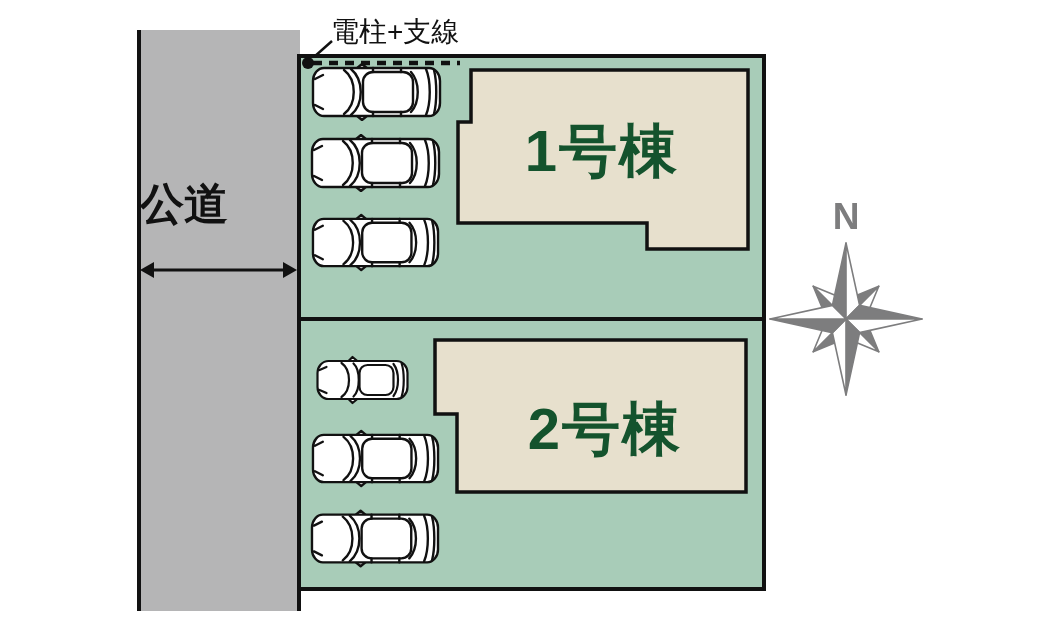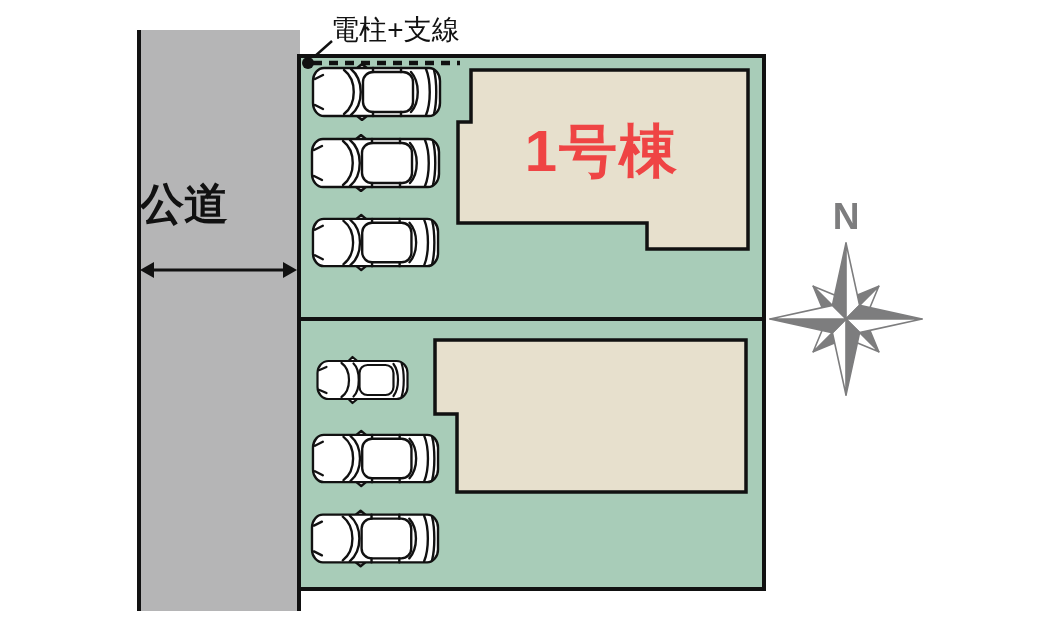--- a/index.html
+++ b/index.html
@@ -19,26 +19,26 @@
   }
   
   .lot{
     background:#a8ccb8;border:4px solid #111111;box-sizing:border-box;
   }
   .lot1{left:297px;top:54px;width:469px;height:267px;}
   .lot2{left:297px;top:317px;width:469px;height:274px;}
   
   .bldg-label{
     width:280px;text-align:center;font-size:58px;font-weight:700;
-    color:#ef4444;line-height:1;letter-spacing:2px;
+    color:#14532d;line-height:1;letter-spacing:2px;
   }
   .bldg1-label{left:462px;top:122px;}
   .bldg2-label{left:465px;top:400px;}
   
-  .pole-label{left:331px;top:16px;font-size:28px;line-height:32px;color:#111111;font-weight:500;font-family:Liberation Mono, monospace;}
+  .pole-label{left:331px;top:16px;font-size:28px;line-height:32px;color:#111111;font-weight:500;}
   
   .north-label{left:816px;top:198px;width:60px;text-align:center;
     font-size:37px;font-weight:700;color:#7d7d7e;line-height:1;}
   .compass-svg{left:766px;top:239px;}
   svg{display:block;}
   .overlay{left:0;top:0;}
 </style>
 </head>
 <body>
 
@@ -121,20 +121,21 @@
       <use href="#car-sedan"></use>
     </svg>
 
   <div class="abs road-label">
     <span>公道</span><br>
   </div>
 
   <div class="abs pole-label">電柱+支線</div>
 
   <div class="abs bldg-label bldg1-label">1号棟</div>
+  <div class="abs bldg-label bldg2-label">2号棟</div>
 
   <div class="abs north-label">N</div>
   <svg class="abs compass-svg" width="160" height="160" viewBox="-100 -100 200 200">
     <g stroke="#7d7d7e" stroke-width="2" stroke-linejoin="round">
 
       <polygon points="41,-41 0,-24 0,0" fill="#7d7d7e"></polygon>
       <polygon points="41,-41 24,0 0,0" fill="#ffffff"></polygon>
       <polygon points="41,41 24,0 0,0" fill="#7d7d7e"></polygon>
       <polygon points="41,41 0,24 0,0" fill="#ffffff"></polygon>
       <polygon points="-41,41 0,24 0,0" fill="#7d7d7e"></polygon>

